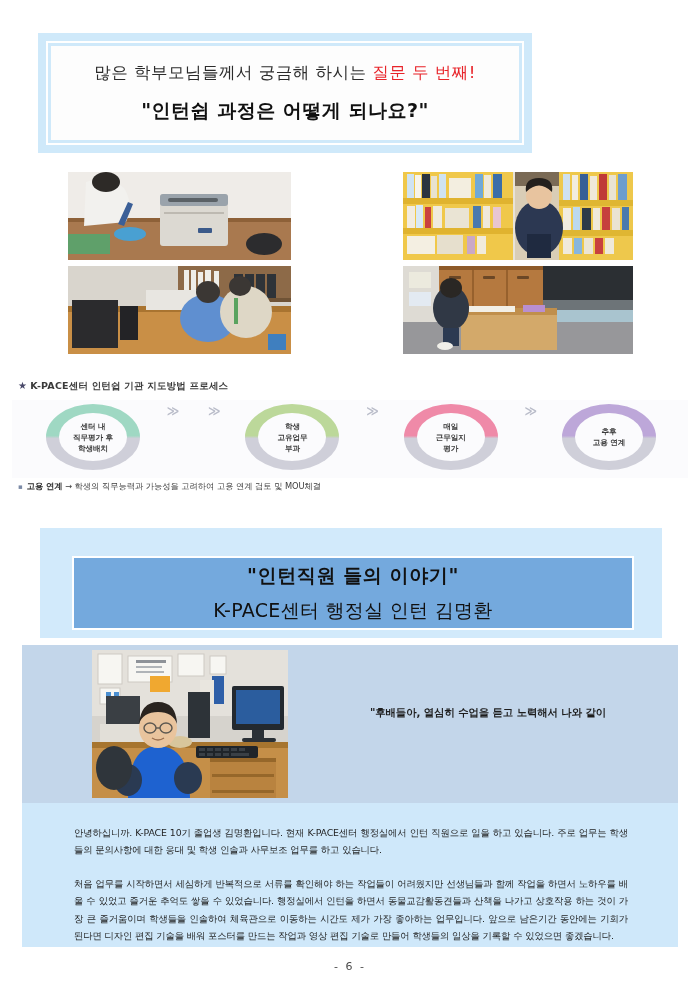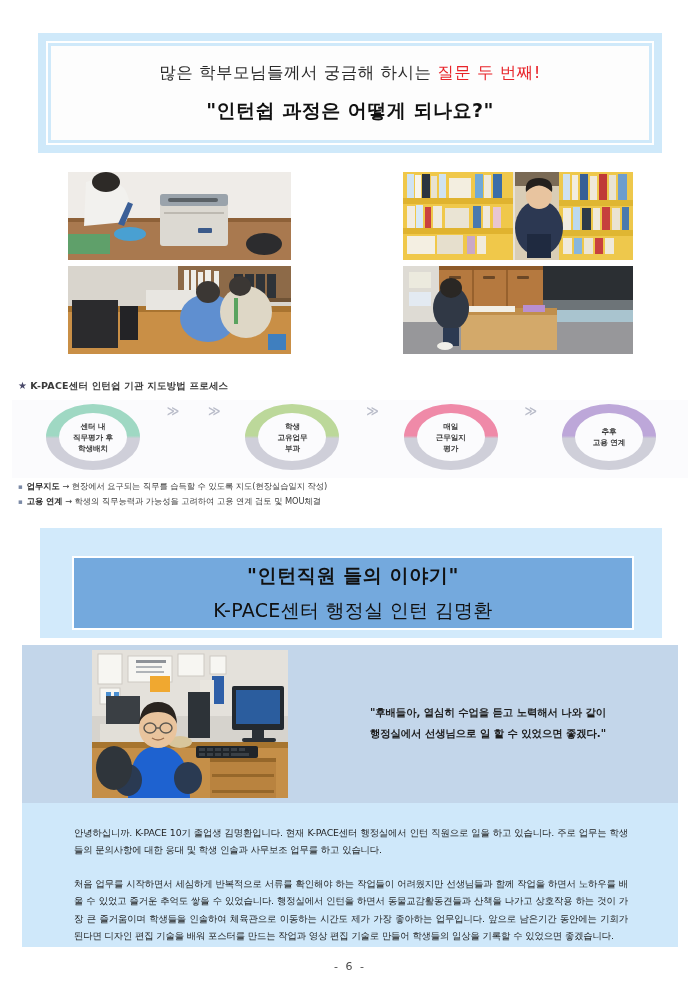--- a/index.html
+++ b/index.html
@@ -7,21 +7,21 @@
     width:700px; height:991px;
     background:#ffffff;
     font-family:"DejaVu Sans","Liberation Sans",sans-serif;
     overflow:hidden;
     position:relative;
   }
   .page{ position:relative; width:700px; height:991px; background:#fff; }
 
   
   .top-panel{
-    position:absolute; left:38px; top:33px; width:624px; height:120px;
+    position:absolute; left:38px; top:33px; width:494px; height:120px;
     background:#cfe9fa;
     box-sizing:border-box;
     padding:8px;
   }
   .top-panel-inner{
     width:100%; height:100%;
     border:2px solid #ffffff;
     box-sizing:border-box;
     padding:3px;
   }
@@ -365,23 +365,20 @@
     <div class="chev">≫</div>
 
     <div class="donut">
       <div class="ring" style="background: linear-gradient(rgb(189, 167, 217) 0%, rgb(189, 167, 217) 48%, rgb(207, 207, 217) 52%, rgb(207, 207, 217) 100%);"></div>
       <div class="hole"></div>
       <div class="lbl">추후<br>고용 연계</div>
     </div>
   </div>
 
   <div class="bullets">
-    <div class="b">
-      <span class="dot">▪</span><b>업무지도</b><span> → 현장에서 요구되는 직무를 습득할 수 있도록 지도(현장실습일지 작성)</span>
-    </div>
     <div class="b">
       <span class="dot">▪</span><b>고용 연계</b><span> → 학생의 직무능력과 가능성을 고려하여 고용 연계 검토 및 MOU체결</span>
     </div>
   </div>
 
   <div class="blue-outer"></div>
   <div class="banner">
     <div class="banner-t1">"인턴직원 들의 이야기"</div>
     <div class="banner-t2">K-PACE센터 행정실 인턴 김명환</div>
   </div>
@@ -447,21 +444,20 @@
       </g>
       <path d="M60 88 q6 4 12 0" stroke="#9c7050" stroke-width="1.4" fill="none"></path>
       <ellipse cx="36" cy="130" rx="14" ry="16" fill="#2a3a52"></ellipse>
       <ellipse cx="96" cy="128" rx="14" ry="16" fill="#2a3a52"></ellipse>
       <ellipse cx="22" cy="118" rx="18" ry="22" fill="#2f353b"></ellipse>
     </svg>
   </div>
 
   <div class="quote">
     <div>"후배들아, 열심히 수업을 듣고 노력해서 나와 같이</div>
-    <div>행정실에서 선생님으로 일 할 수 있었으면 좋겠다."</div>
   </div>
 
   <div class="body-band"></div>
   <div class="body-text">
     <p>안녕하십니까. K-PACE 10기 졸업생 김명환입니다. 현재 K-PACE센터 행정실에서 인턴 직원으로 일을 하고 있습니다. 주로 업무는 학생들의 문의사항에 대한 응대 및 학생 인솔과 사무보조 업무를 하고 있습니다.</p>
     <p>처음 업무를 시작하면서 세심하게 반복적으로 서류를 확인해야 하는 작업들이 어려웠지만 선생님들과 함께 작업을 하면서 노하우를 배울 수 있었고 즐거운 추억도 쌓을 수 있었습니다. 행정실에서 인턴을 하면서 동물교감활동견들과 산책을 나가고 상호작용 하는 것이 가장 큰 즐거움이며 학생들을 인솔하여 체육관으로 이동하는 시간도 제가 가장 좋아하는 업무입니다. 앞으로 남은기간 동안에는 기회가 된다면 디자인 편집 기술을 배워 포스터를 만드는 작업과 영상 편집 기술로 만들어 학생들의 일상을 기록할 수 있었으면 좋겠습니다.</p>
   </div>
 
   <div class="pagenum">- 6 -</div>
 

